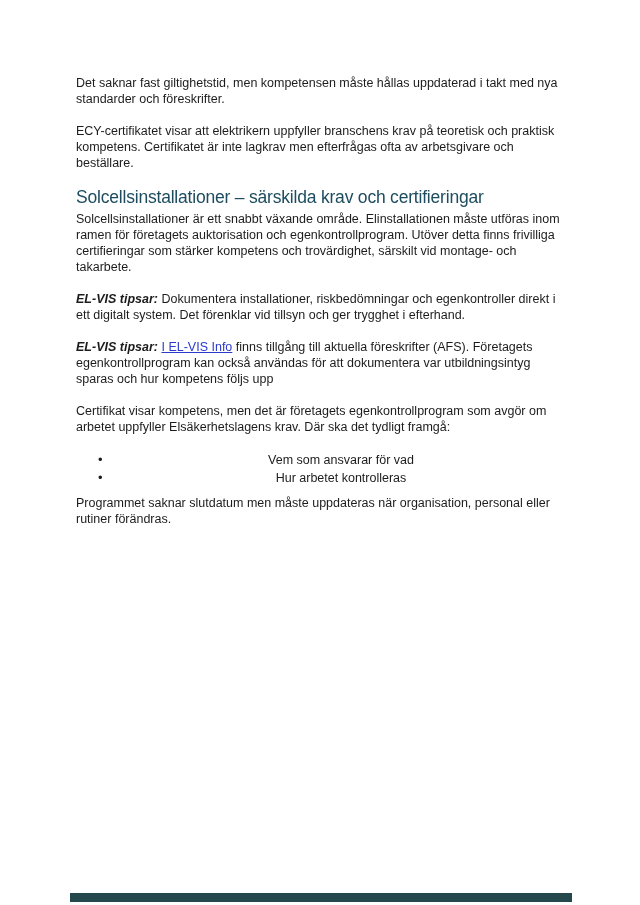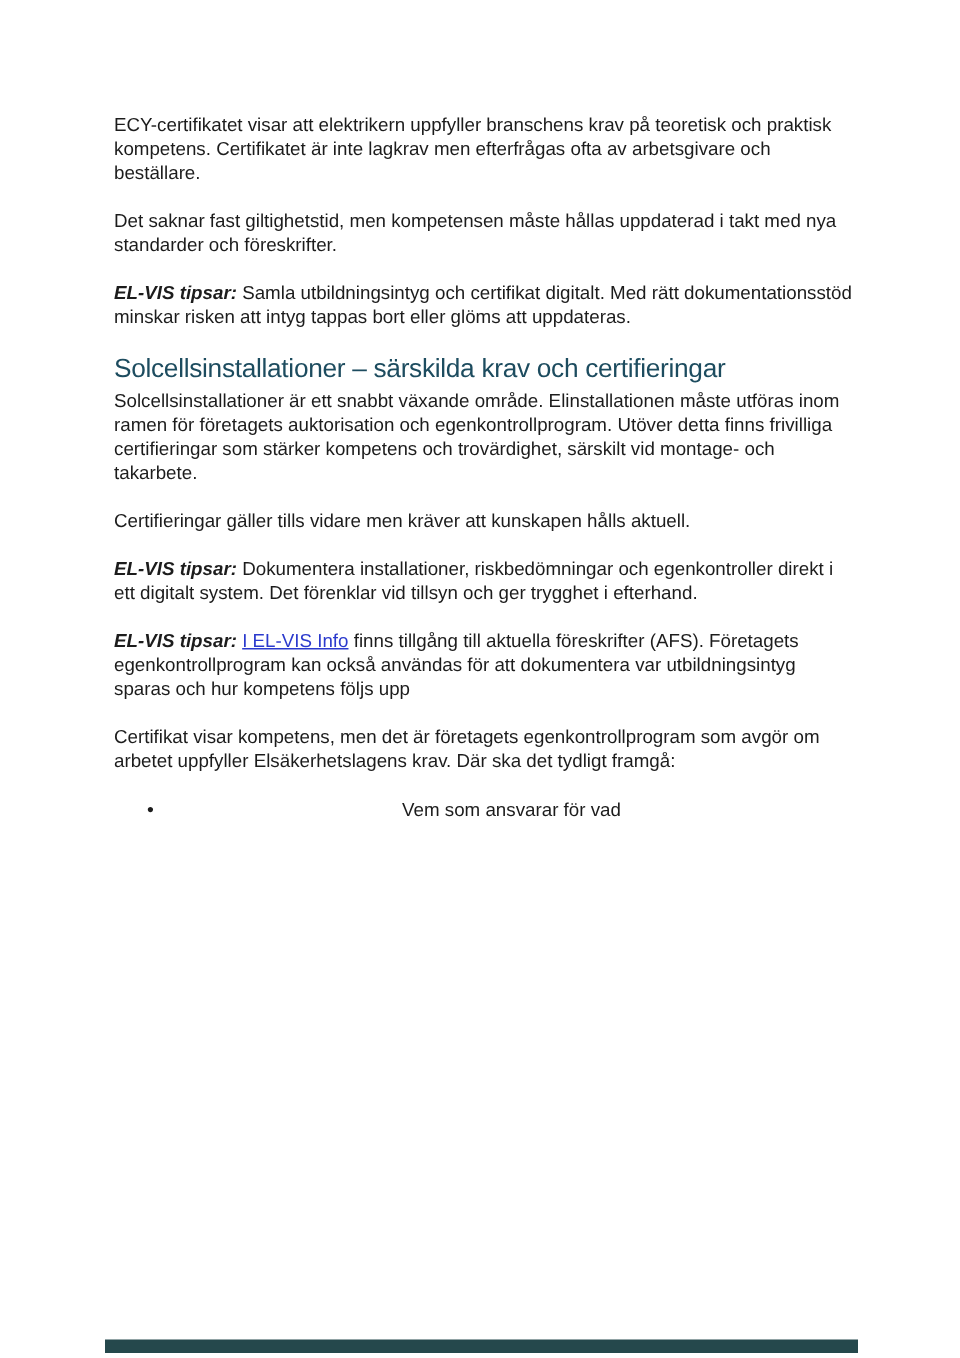--- a/index.html
+++ b/index.html
@@ -68,41 +68,41 @@
     width: 502px;
     height: 9px;
     background: var(--footer-bar-color, #25484c);
   }
 </style>
 </head>
 <body style="--page-bg: #ffffff; --text-color: #1c1c1c; --heading-color: #1d4c5f; --link-color: #2b3acd; --footer-bar-color: #25484c;">
 
 <div class="page">
 
+  <p>Det saknar fast giltighetstid, men kompetensen måste hållas uppdaterad i takt med nya standarder och föreskrifter.</p>
+
   <p>ECY-certifikatet visar att elektrikern uppfyller branschens krav på teoretisk och praktisk kompetens. Certifikatet är inte lagkrav men efterfrågas ofta av arbetsgivare och beställare.</p>
 
-  <p>Det saknar fast giltighetstid, men kompetensen måste hållas uppdaterad i takt med nya standarder och föreskrifter.</p>
-
-  <p><span class="tips-label">EL-VIS tipsar:</span> <span> Samla utbildningsintyg och certifikat digitalt. Med rätt dokumentationsstöd minskar risken att intyg tappas bort eller glöms att uppdateras.</span></p>
 
   <h2 class="section-heading">Solcellsinstallationer – särskilda krav och certifieringar</h2>
 
   <p>Solcellsinstallationer är ett snabbt växande område. Elinstallationen måste utföras inom ramen för företagets auktorisation och egenkontrollprogram. Utöver detta finns frivilliga certifieringar som stärker kompetens och trovärdighet, särskilt vid montage- och takarbete.</p>
 
-  <p>Certifieringar gäller tills vidare men kräver att kunskapen hålls aktuell.</p>
 
   <p><span class="tips-label">EL-VIS tipsar:</span> <span> Dokumentera installationer, riskbedömningar och egenkontroller direkt i ett digitalt system. Det förenklar vid tillsyn och ger trygghet i efterhand.</span></p>
 
 
 
   <p><span class="tips-label">EL-VIS tipsar:</span> <a class="doc-link" href="#">I EL-VIS Info</a> <span> finns tillgång till aktuella föreskrifter (AFS). Företagets egenkontrollprogram kan också användas för att dokumentera var utbildningsintyg sparas och hur kompetens följs upp</span></p>
 
 
   <p>Certifikat visar kompetens, men det är företagets egenkontrollprogram som avgör om arbetet uppfyller Elsäkerhetslagens krav. Där ska det tydligt framgå:</p>
 
   <ul class="req-list">
     <li>Vem som ansvarar för vad</li>
+    <li>Hur arbetet kontrolleras</li>
   </ul>
 
+  <p>Programmet saknar slutdatum men måste uppdateras när organisation, personal eller rutiner förändras.</p>
 
   <div class="footer-bar"></div>
 
 </div>
 
 </body></html>

